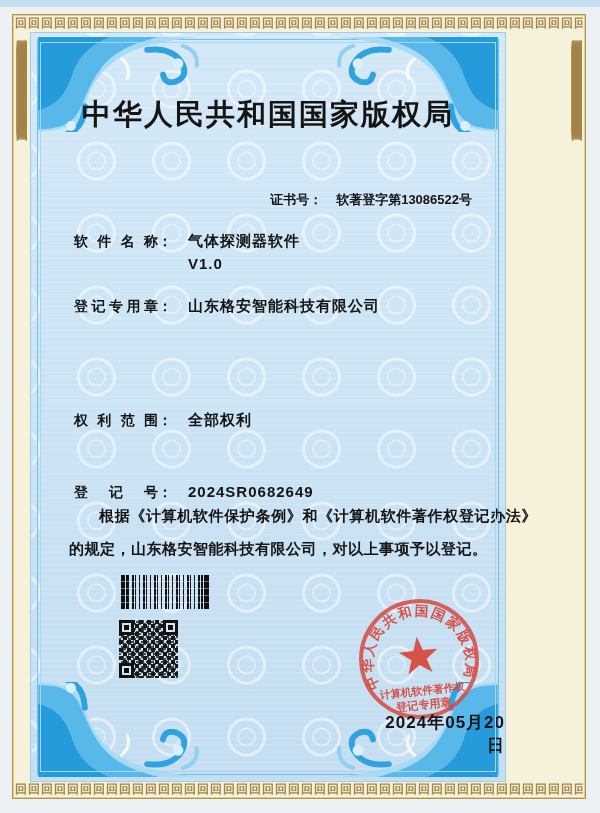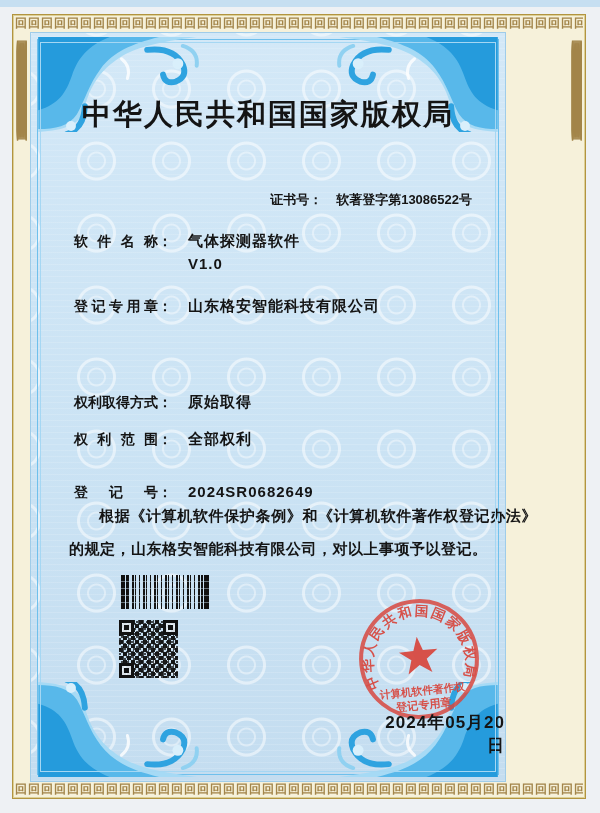--- a/index.html
+++ b/index.html
@@ -56,21 +56,21 @@
   .t2{ position:absolute; top:105px; left:0; right:0; text-align:center;
        font-size:29px; font-weight:bold; letter-spacing:3px; font-family:"Liberation Serif", serif; }
   .certno{ position:absolute; top:158px; right:33px; font-size:13px; font-weight:bold; white-space:nowrap; }
   .certno .val{ margin-left:14px; }
 
   .row{ position:absolute; left:43px; font-weight:bold; white-space:nowrap; font-size:14px; }
   .flabel{ display:inline-block; width:84px; text-align:justify; text-align-last:justify; vertical-align:baseline; }
   .fcolon{ display:inline-block; width:14px; }
   .fvalue{ display:inline-block; margin-left:16px; font-size:15px; letter-spacing:1px; }
   .r-name{ top:199px; } .r-ver{ top:222px; left:157px; font-size:15px; letter-spacing:1px; }
-  .r-owner{ top:264px; } .r-acq{ top:360px; } .r-scope{ top:397px; } .r-reg{ top:450px; }
+  .r-owner{ top:264px; } .r-acq{ top:360px; } .r-scope{ top:378px; } .r-reg{ top:450px; }
 
   .para{
     position:absolute; left:38px; top:466px; width:468px;
     font-size:15px; font-weight:bold; line-height:33px;
     text-indent:2em; letter-spacing:.5px; text-align:justify;
   }
 
   
   .barcode{
     position:absolute; left:90px; top:542px; width:88px; height:34px;
@@ -152,23 +152,20 @@
 
     <div class="row r-name">
       <span class="flabel">软件名称</span><span class="fcolon">：</span><span class="fvalue">气体探测器软件</span>
     </div>
     <div class="row r-ver">V1.0</div>
 
     <div class="row r-owner">
       <span class="flabel">登记专用章</span><span class="fcolon">：</span><span class="fvalue">山东格安智能科技有限公司</span>
     </div>
 
-    <div class="row r-acq">
-      <span class="flabel">权利取得方式</span><span class="fcolon">：</span><span class="fvalue">原始取得</span>
-    </div>
 
     <div class="row r-scope">
       <span class="flabel">权利范围</span><span class="fcolon">：</span><span class="fvalue">全部权利</span>
     </div>
 
     <div class="row r-reg">
       <span class="flabel">登记号</span><span class="fcolon">：</span><span class="fvalue">2024SR0682649</span>
     </div>
 
     <div class="para">根据《计算机软件保护条例》和《计算机软件著作权登记办法》的规定，山东格安智能科技有限公司，对以上事项予以登记。</div>

